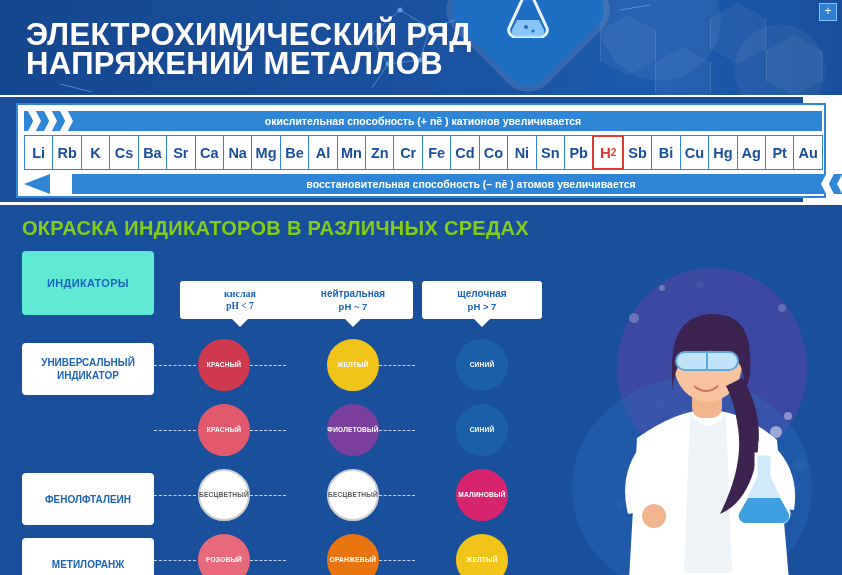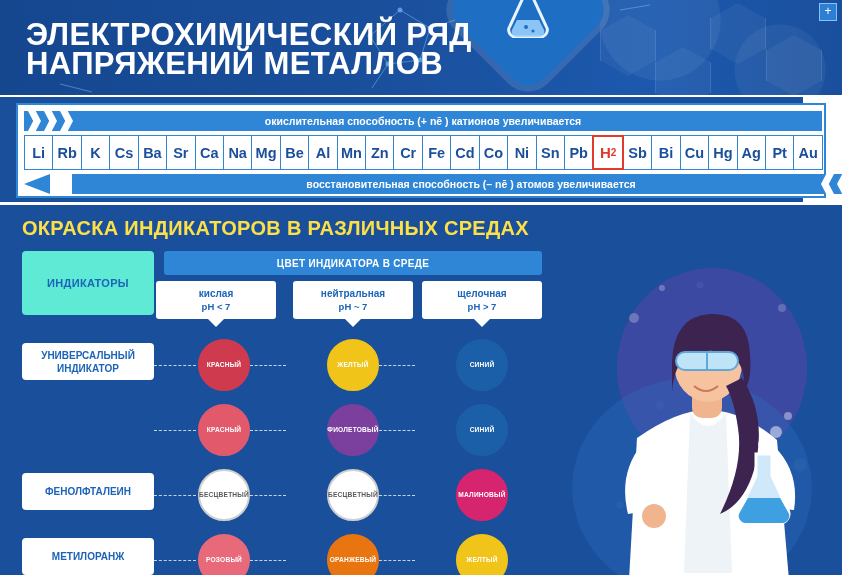--- a/index.html
+++ b/index.html
@@ -197,21 +197,21 @@
       radial-gradient(circle at 700px 80px, rgba(255,255,255,0.07) 0 3px, transparent 4px),
       radial-gradient(circle at 740px 140px, rgba(255,255,255,0.06) 0 5px, transparent 6px),
       radial-gradient(circle at 660px 200px, rgba(255,255,255,0.05) 0 4px, transparent 5px),
       radial-gradient(circle at 800px 260px, rgba(255,255,255,0.05) 0 6px, transparent 7px),
       radial-gradient(circle at 620px 300px, rgba(255,255,255,0.05) 0 3px, transparent 4px),
       radial-gradient(circle at 760px 330px, rgba(255,255,255,0.04) 0 5px, transparent 6px);
   }
   .sec2-title {
     position: absolute;
     left: 22px; top: 12px;
-    color: #fde047;
+    color: #84cc16;
     font-size: 20px;
     font-weight: bold;
     letter-spacing: 0.3px;
   }
 
   .table-wrap {
     position: absolute;
     left: 22px; top: 46px;
     width: 520px; height: 310px;
   }
@@ -262,29 +262,29 @@
     content: "";
     position: absolute;
     left: 50%;
     margin-left: -8px;
     top: 100%;
     width: 0; height: 0;
     border-left: 8px solid transparent;
     border-right: 8px solid transparent;
     border-top: 8px solid #ffffff;
   }
-  .hdr-env.e0 { left: 134px; }
+  .hdr-env.e0 { left: 158px; font-family: Liberation Serif, serif; }
   .hdr-env.e1 { left: 271px; justify-content: center; }
   .hdr-env.e2 { left: 400px; }
   .hdr-env .sub { font-weight: bold; font-size: 9.5px; }
 
   .row-label {
     position: absolute;
     left: 0;
-    width: 132px; height: 37px;
+    width: 132px; height: 52px;
     background: #ffffff;
     border-radius: 4px;
     color: #1b64b8;
     font-size: 10px;
     font-weight: bold;
     line-height: 13px;
     display: flex;
     align-items: center;
     justify-content: center;
     text-align: center;
@@ -457,21 +457,20 @@
         <circle cx="234" cy="184" r="6" fill="#ffffff" opacity="0.5"></circle>
         <circle cx="246" cy="168" r="4" fill="#ffffff" opacity="0.4"></circle>
       </svg>
     </div>
 
     <div class="sec2-title">ОКРАСКА ИНДИКАТОРОВ В РАЗЛИЧНЫХ СРЕДАХ</div>
 
     <div class="table-wrap">
 
       <div class="box hdr-indicators">ИНДИКАТОРЫ</div>
-      <div class="box hdr-color-top">ЦВЕТ ИНДИКАТОРА В СРЕДЕ</div>
 
       <div class="hdr-env e0">
         <div>кислая</div>
         <div class="sub">рН &lt; 7</div>
       </div>
       <div class="hdr-env e1">
         <div>нейтральная</div>
         <div class="sub">рН ~ 7</div>
       </div>
       <div class="hdr-env e2">

